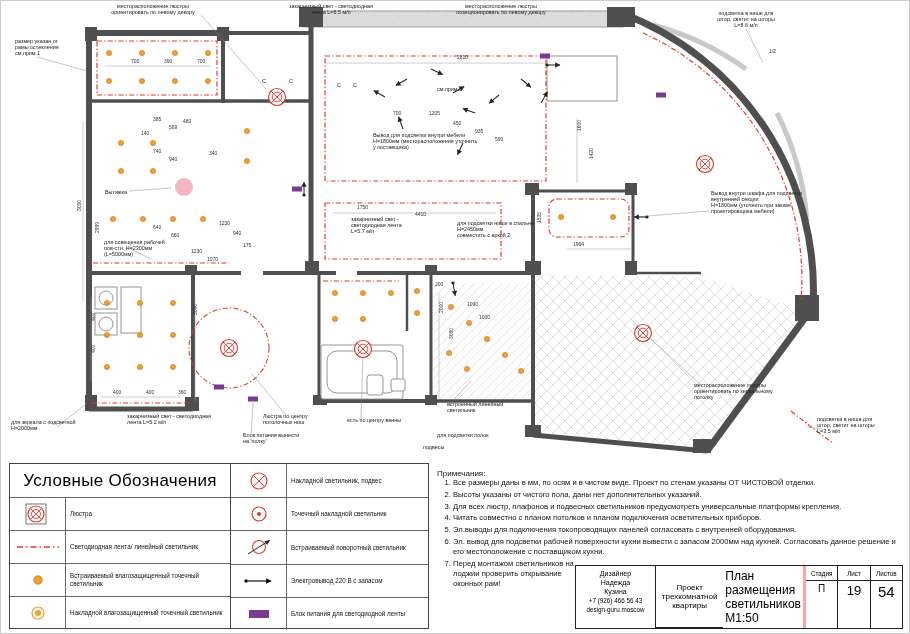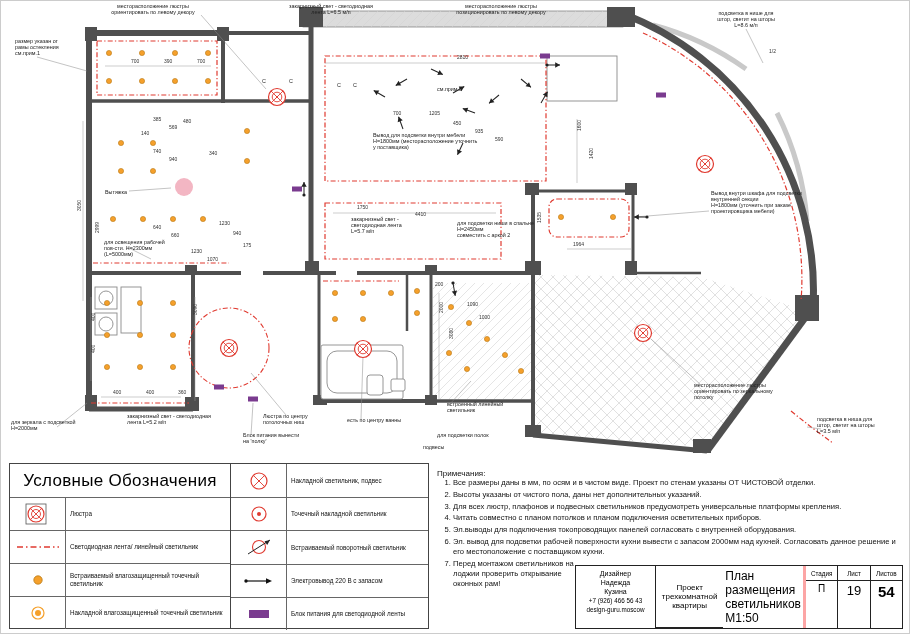--- a/index.html
+++ b/index.html
@@ -31,21 +31,21 @@
   .tb-sheet{flex:1.1;display:flex;align-items:center;justify-content:center;font-size:12px;padding:2px}
   .tb-right{flex:1;display:flex;flex-direction:column}
   .tb-hdr{display:flex;height:15px;border-bottom:1px solid #222}
   .tb-hdr div{flex:1;font-size:6.3px;display:flex;align-items:center;justify-content:center;border-right:1px solid #222}
   .tb-hdr div:last-child{border-right:none}
   .tb-val{display:flex;flex:1}
   .tb-val div{flex:1;display:flex;align-items:flex-start;justify-content:center;border-right:1px solid #222;padding-top:2px}
   .tb-val div:last-child{border-right:none}
   .v-stage{font-size:10px}
   .v-sheet{font-size:13px}
-  .v-sheets{font-size:15px;font-weight:bold}
+  .v-sheets{font-size:15px;font-weight:normal}
 </style>
 </head>
 <body>
 
 <svg id="plan" width="910" height="460" viewBox="0 0 910 460">
   <defs>
     <pattern id="diagCross" width="12" height="12" patternUnits="userSpaceOnUse">
       <path d="M0,12 L12,0 M0,0 L12,12" stroke="#cccccc" stroke-width="0.6"></path>
     </pattern>
     <pattern id="diagSingle" width="9" height="9" patternUnits="userSpaceOnUse">

